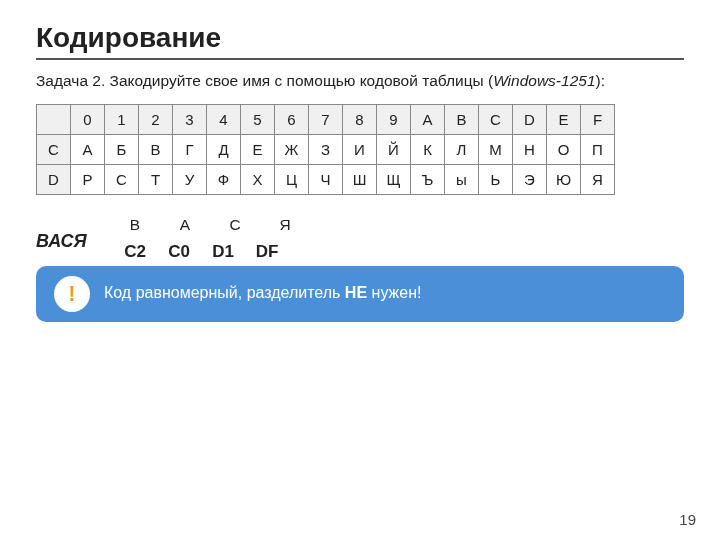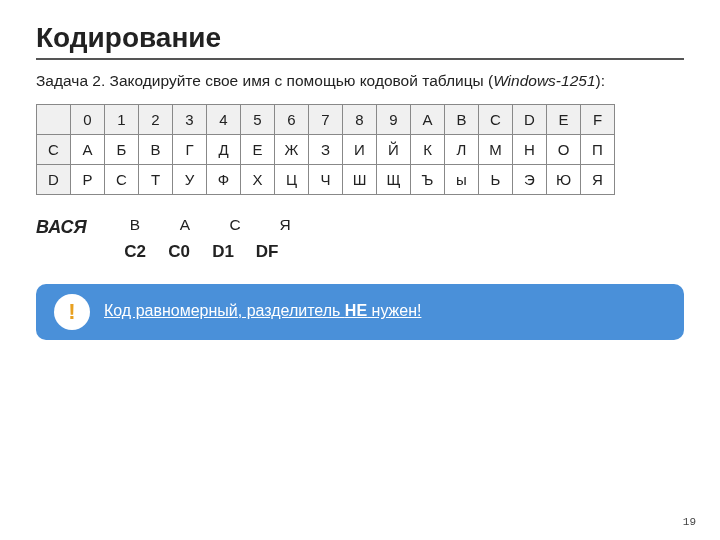--- a/index.html
+++ b/index.html
@@ -67,22 +67,21 @@
       background: #f0f0f0;
     }
 
     .code-table td:first-child {
       background: #f0f0f0;
       font-weight: normal;
     }
 
     .example-section {
       display: flex;
-      align-items: flex-start;
-      margin-bottom: 18px;
+      align-items: center;
       gap: 24px;
     }
 
     .vasya-label {
       font-style: italic;
       font-weight: bold;
       font-size: 18px;
       color: #222;
       margin-top: 4px;
       min-width: 60px;
@@ -144,34 +143,32 @@
       font-size: 22px;
       font-weight: bold;
       color: #e8a020;
       line-height: 1;
     }
 
     .notice-text {
       font-size: 16px;
       color: #fff;
       line-height: 1.3;
-      text-decoration: underline;
     }
 
     .notice-text strong {
       font-weight: bold;
     }
 
     .page-number {
       position: absolute;
       bottom: 12px;
       right: 24px;
-      font-size: 11px;
+      font-size: 15px;
       color: #444;
-      font-family: Liberation Mono, monospace;
     }
   </style>
 </head>
 <body>
 
 <div class="page">
 
   <div class="title">Кодирование</div>
 
   <div class="task-text">

